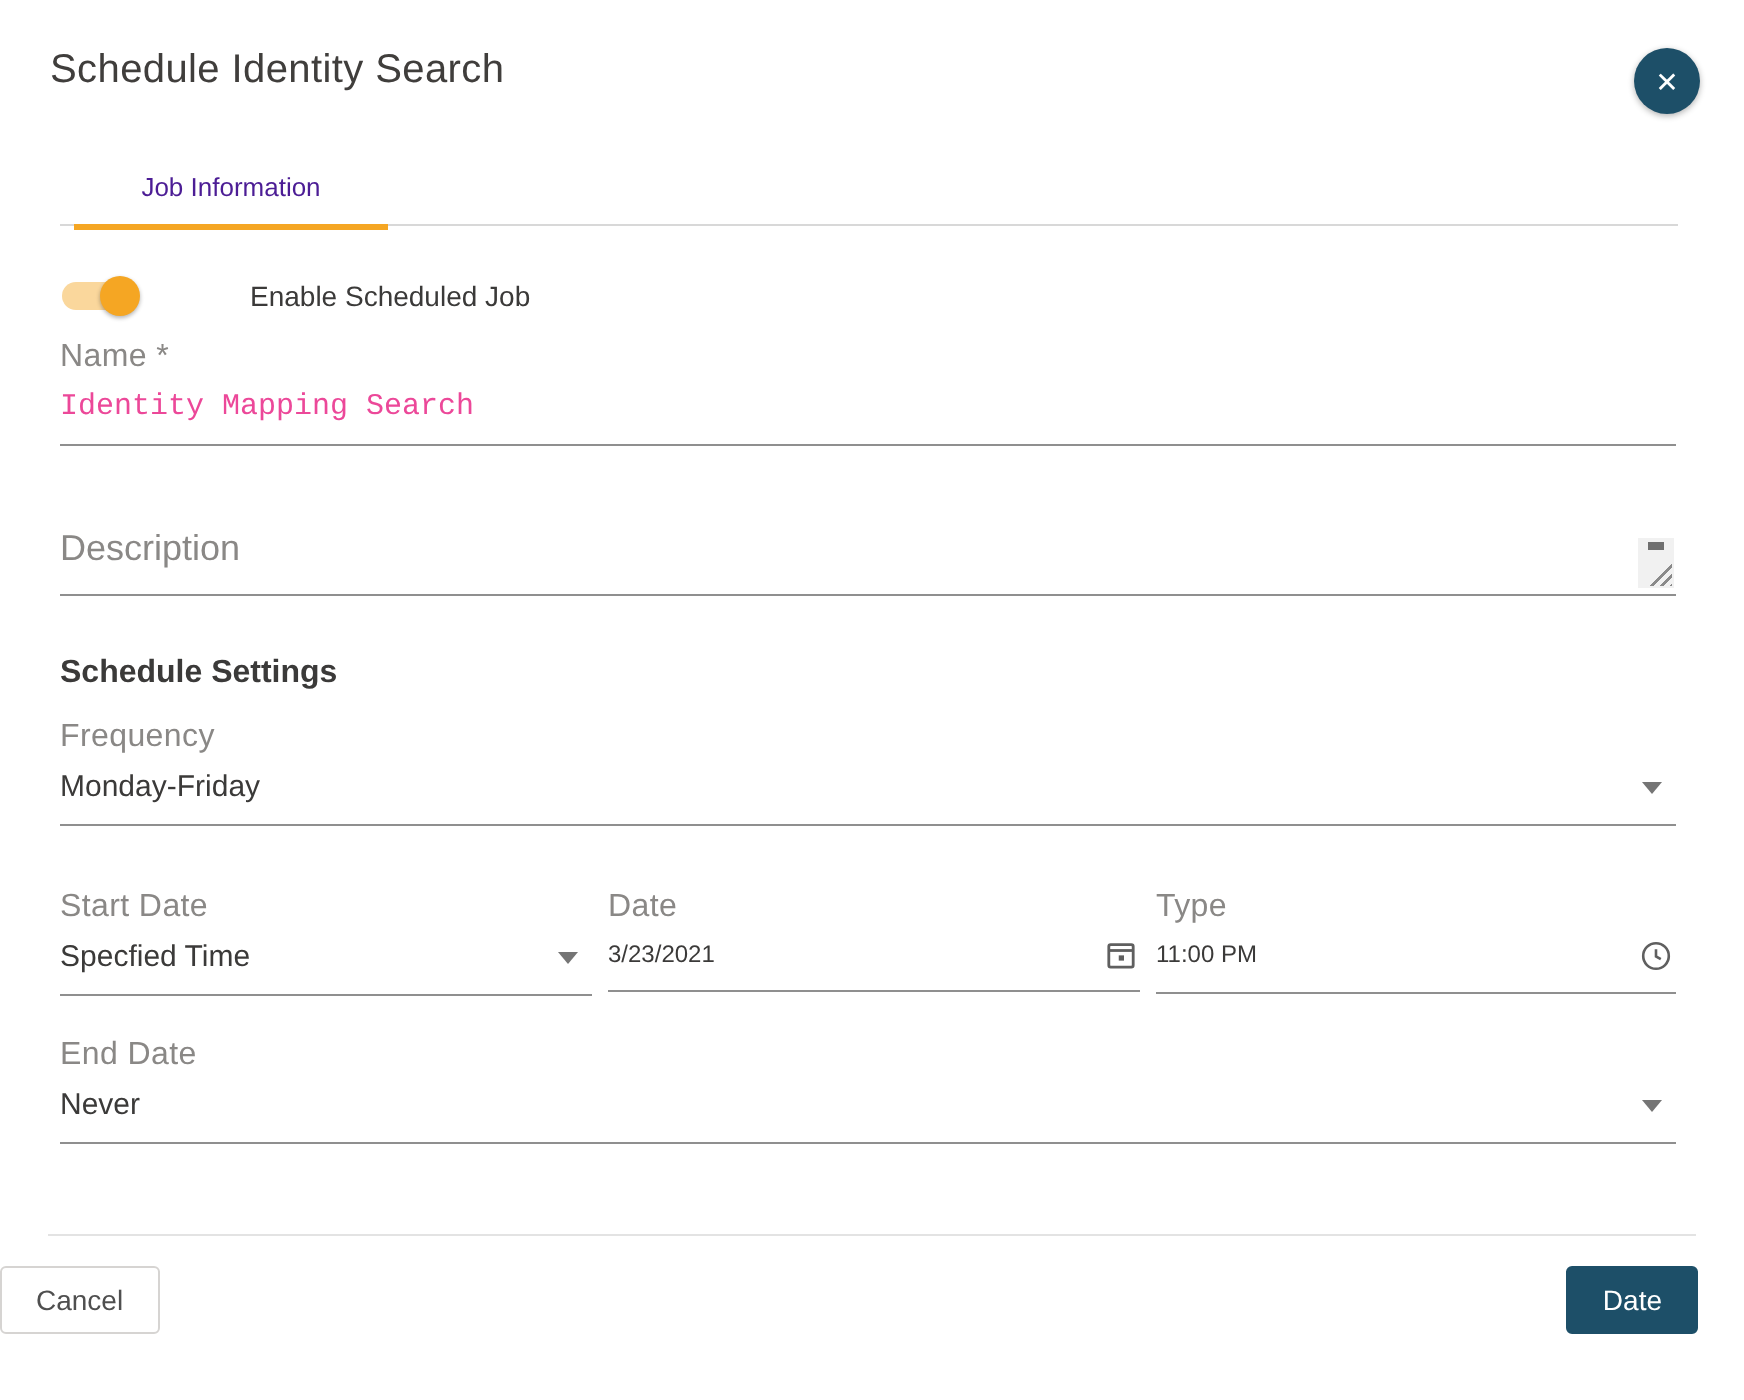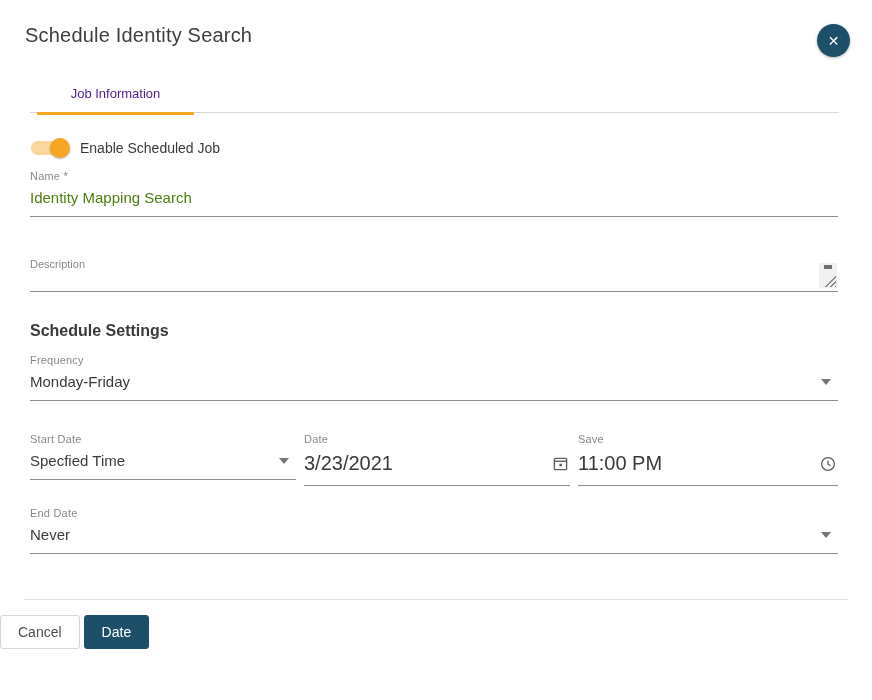--- a/index.html
+++ b/index.html
@@ -32,34 +32,34 @@
     box-shadow: 0 3px 0 #f5a623; cursor: pointer;
   }
 
   
   .toggle-row { display: flex; align-items: center; gap: 13px; margin: 27px 34px 0 31px; }
   .toggle { width: 36px; height: 14px; border-radius: 7px; background: #fad79c; position: relative; cursor: pointer; flex: 0 0 auto; }
   .toggle-thumb {
     position: absolute; right: -3px; top: -3px; width: 20px; height: 20px;
     border-radius: 50%; background: #f5a623; box-shadow: 0 1px 2px rgba(0,0,0,.3);
   }
-  .toggle-label { font-size: 14px; color: #3b3a39; }
+  .toggle-label { font-size: 14px; color: #3b3a39; margin-left: 45px; }
 
   
   .field { margin: 14px 34px 0 30px; position: relative; }
-  .field-label { font-size: 11px; color: #8a8886; letter-spacing: .2px; }
+  .field-label { font-size: 16px; color: #8a8886; letter-spacing: .2px; }
   .text-input {
     display: block; width: 100%; border: 0; border-bottom: 1px solid #8f8f8f;
-    padding: 7px 0 10px; font-size: 15px; font-family: Liberation Sans, sans-serif; color: #4d7c0f;
+    padding: 7px 0 10px; font-size: 15px; font-family: Liberation Mono, monospace; color: #ec4899;
     outline: none; background: transparent;
   }
   .text-input::placeholder, .desc::placeholder { color: #8a8886; opacity: 1; }
   .desc {
     display: block; width: 100%; border: 0; border-bottom: 1px solid #8f8f8f;
-    padding: 8px 26px 12px 0; font-size: 11px; font-family: inherit; color: #3b3a39;
+    padding: 8px 26px 12px 0; font-size: 18px; font-family: inherit; color: #3b3a39;
     outline: none; background: transparent; resize: none; height: 42px; overflow: hidden;
   }
   .resize-grip { position: absolute; right: 1px; bottom: 4px; width: 18px; height: 25px; background: #f1f1f1; }
   .grip-dash { position: absolute; top: 2px; left: 50%; transform: translateX(-50%); width: 8px; height: 4px; background: #6f6f6f; }
   .grip-lines {
     position: absolute; right: 1px; bottom: 1px; width: 12px; height: 12px;
     background: repeating-linear-gradient(135deg, #f1f1f1 0 2px, #8a8a8a 2px 3.5px);
     clip-path: polygon(100% 0, 100% 100%, 0 100%);
   }
 
@@ -75,28 +75,28 @@
     border-top: 6px solid #757575; margin-right: 5px; flex: 0 0 auto;
   }
   .select.disabled .dd-arrow { border-top-color: #8f8f8f; }
 
   
   .section-heading { margin: 30px 34px 0 30px; font-size: 16px; font-weight: 700; color: #3b3a39; }
 
   
   .row { display: grid; grid-template-columns: 266px 266px 1fr; column-gap: 8px; margin: 32px 34px 0 30px; }
   .iconfield {
-    display: flex; align-items: center; justify-content: space-between;
-    border-bottom: 1px solid #8f8f8f; padding: 7px 2px 10px 0; font-size: 20px; cursor: pointer;
+    display: flex; align-items: flex-start; justify-content: space-between;
+    border-bottom: 1px solid #8f8f8f; padding: 7px 2px 10px 0; font-size: 12px; cursor: pointer;
   }
   .iconfield svg { flex: 0 0 auto; }
 
   
   .footer-divider { margin: 45px 24px 0 24px; border-top: 1px solid #e3e3e3; }
-  .footer { display: flex; justify-content: flex-start; gap: 4px; padding: 15px 23px 0 0; }
+  .footer { display: flex; justify-content: space-between; gap: 4px; padding: 15px 23px 0 0; }
   .btn { height: 34px; border-radius: 3px; font-size: 14px; font-family: inherit; cursor: pointer; }
   .btn-cancel { background: #fff; border: 1px solid #d6d4d2; color: #4f4f4f; padding: 0 17px; }
   .btn-save { background: #1d4f68; border: 1px solid #1d4f68; color: #fff; padding: 0 17px; }
 </style>
 </head>
 <body>
 
 <div class="dialog">
 
   <div class="header">
@@ -157,21 +157,21 @@
         <span>3/23/2021</span>
         <svg width="15" height="15" viewBox="0 0 16 16" fill="none" stroke="#5f5f5f" stroke-width="1.5">
           <rect x="1.5" y="2.5" width="13" height="12" rx="1"></rect>
           <line x1="1.5" y1="5.6" x2="14.5" y2="5.6"></line>
           <rect x="6.8" y="8.2" width="2.8" height="2.8" fill="#5f5f5f" stroke="none"></rect>
         </svg>
       </div>
     </div>
 
     <div>
-      <div class="field-label">Save</div>
+      <div class="field-label">Type</div>
       <div class="iconfield">
         <span>11:00 PM</span>
         <svg width="16" height="16" viewBox="0 0 16 16" fill="none" stroke="#5f5f5f" stroke-width="1.3">
           <circle cx="8" cy="8" r="6.4"></circle>
           <path d="M8 4.6 V8.2 L10.4 9.6"></path>
         </svg>
       </div>
     </div>
 
   </div>

